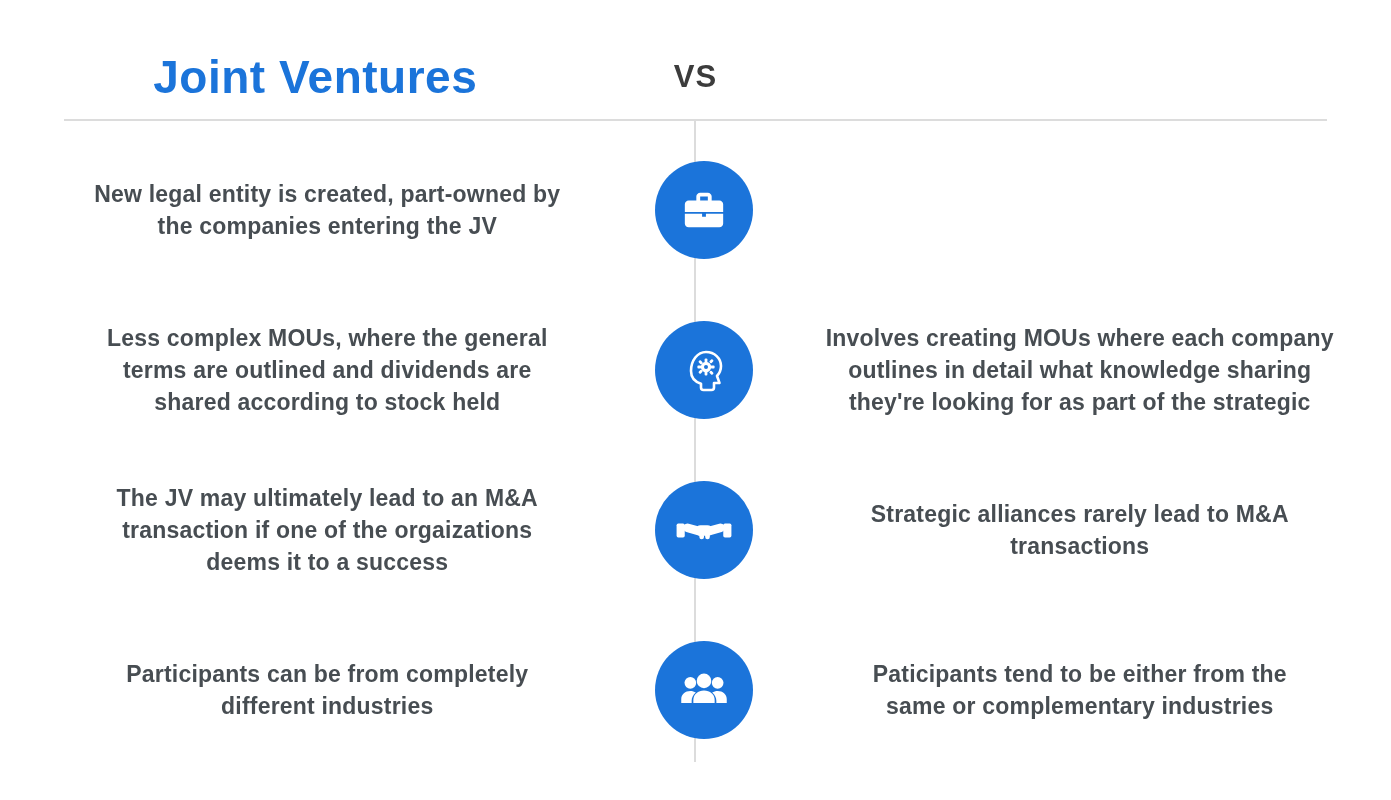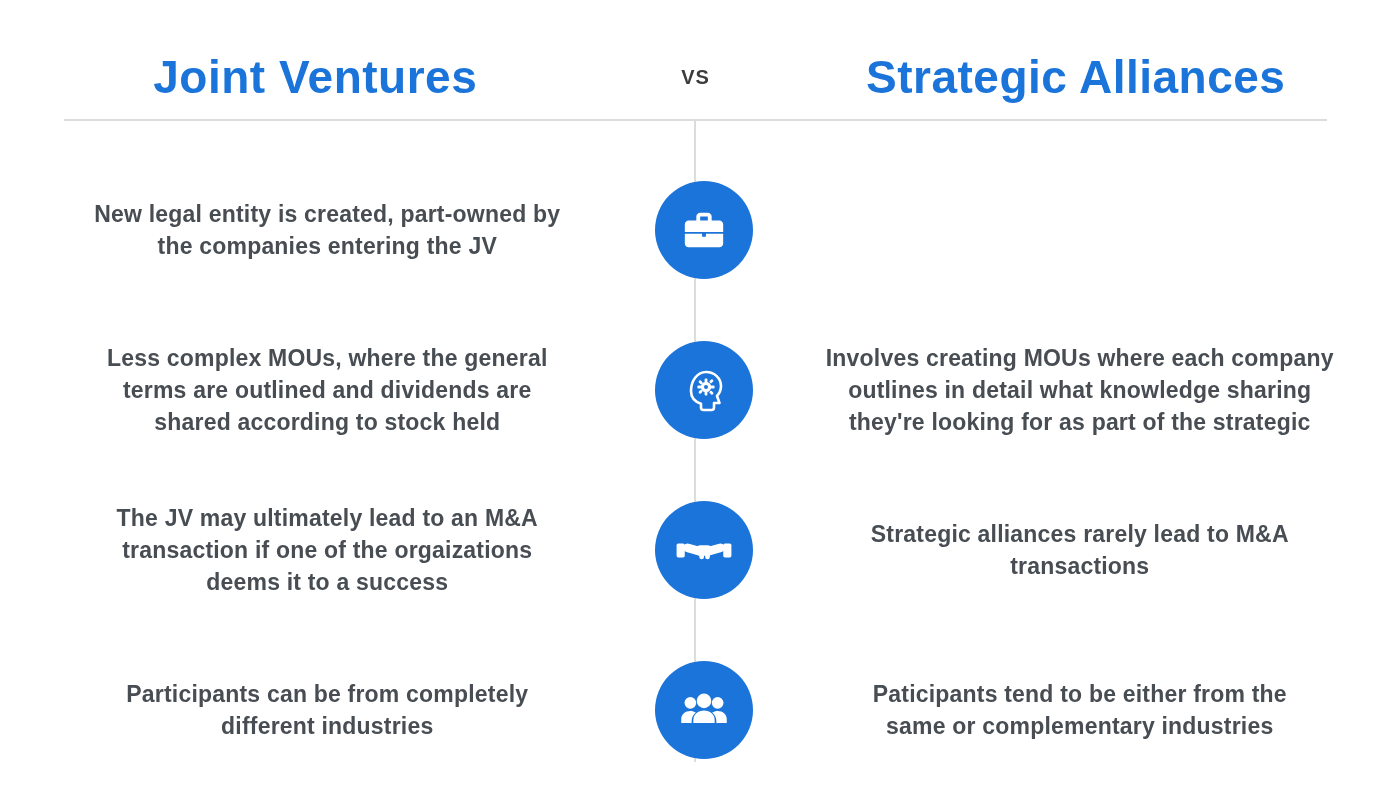--- a/index.html
+++ b/index.html
@@ -24,21 +24,21 @@
   }
   .title {
     text-align: center;
     font-size: 46px;
     font-weight: 800;
     letter-spacing: 0.5px;
     color: #1B74DA;
   }
   .vs {
     text-align: center;
-    font-size: 20px;
+    font-size: 31px;
     font-weight: 800;
     color: #3C3C3C;
     letter-spacing: 1px;
   }
 
   
   .h-divider {
     position: absolute;
     left: 64px;
     right: 64px;
@@ -54,21 +54,21 @@
     height: 642px;
     background: #DCDCDC;
   }
 
   
   .rows {
     position: absolute;
     top: 122px;
     left: 16px;
     right: 0;
-    padding-top: 28px;
+    padding-top: 8px;
   }
   .row {
     display: grid;
     grid-template-columns: 1fr 130px 1fr;
     align-items: center;
     height: 160px;
   }
   .cell-text {
     text-align: center;
     font-size: 23px;
@@ -94,21 +94,20 @@
   .icon-circle svg { display: block; }
 </style>
 </head>
 <body>
 
 <div class="canvas">
 
   <div class="header">
     <div class="title">Joint Ventures</div>
     <div class="vs">VS</div>
-    <div class="title">Strategic Alliances</div>
   </div>
 
   <div class="h-divider"></div>
   <div class="v-divider"></div>
 
   <div class="rows">
 
     <div class="row">
       <div class="cell-text" style="max-width:470px;">New legal entity is created, part-owned by the companies entering the JV</div>
       <div class="icon-circle">

